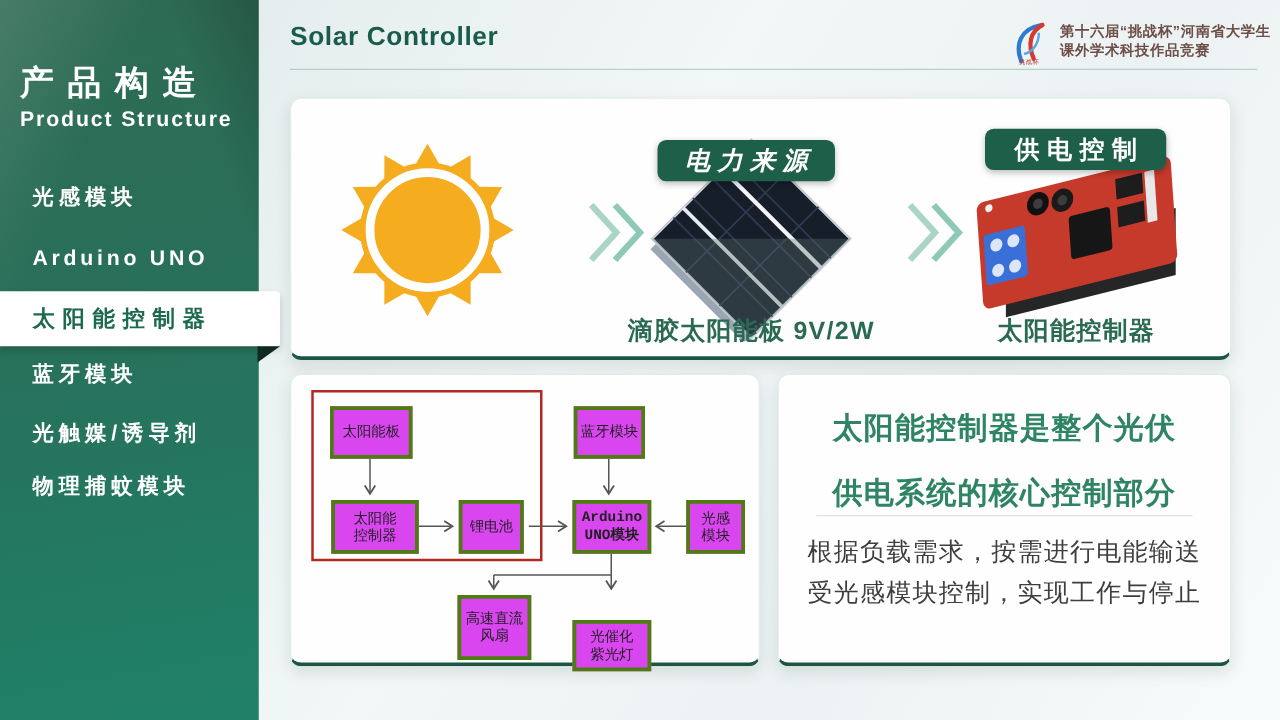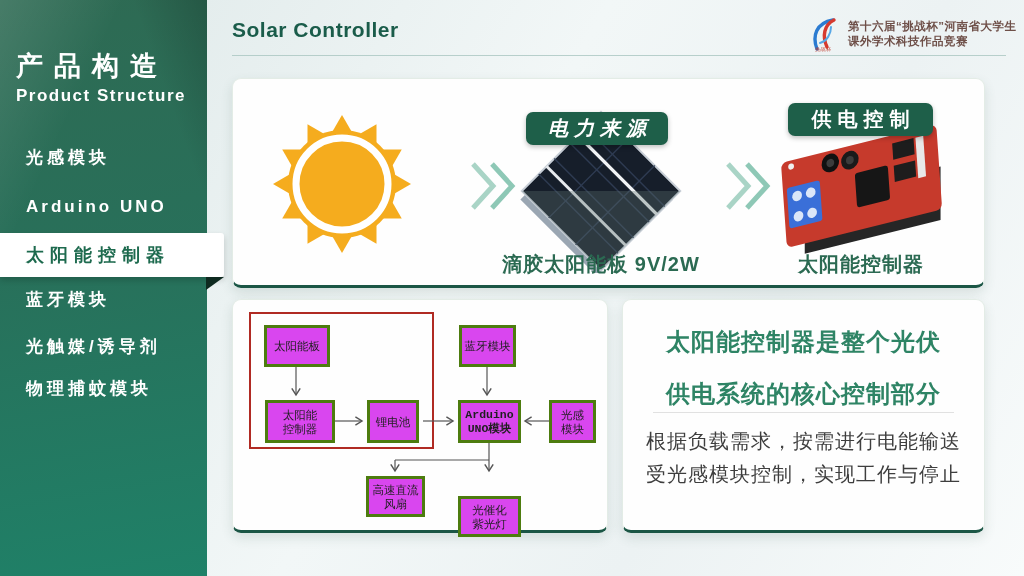--- a/index.html
+++ b/index.html
@@ -264,21 +264,21 @@
       <span>蓝牙模块</span>
     </div>
     <div class="fc-box sans" style="left:225px; top:100px; width:63px; height:43px;">
       <span>Arduino</span>
       <span>UNO模块</span>
     </div>
     <div class="fc-box" style="left:316px; top:100px; width:47px; height:43px;">
       <span>光感</span>
       <span>模块</span>
     </div>
-    <div class="fc-box" style="left:133px; top:176px; width:59px; height:41px;">
+    <div class="fc-box" style="left:133px; top:176px; width:59px; height:52px;">
       <span>高速直流</span>
       <span>风扇</span>
     </div>
     <div class="fc-box" style="left:225px; top:176px; width:63px; height:41px;margin-top:20px;">
       <span>光催化</span>
       <span>紫光灯</span>
     </div>
   </div>
 
   <div class="card card-info">

